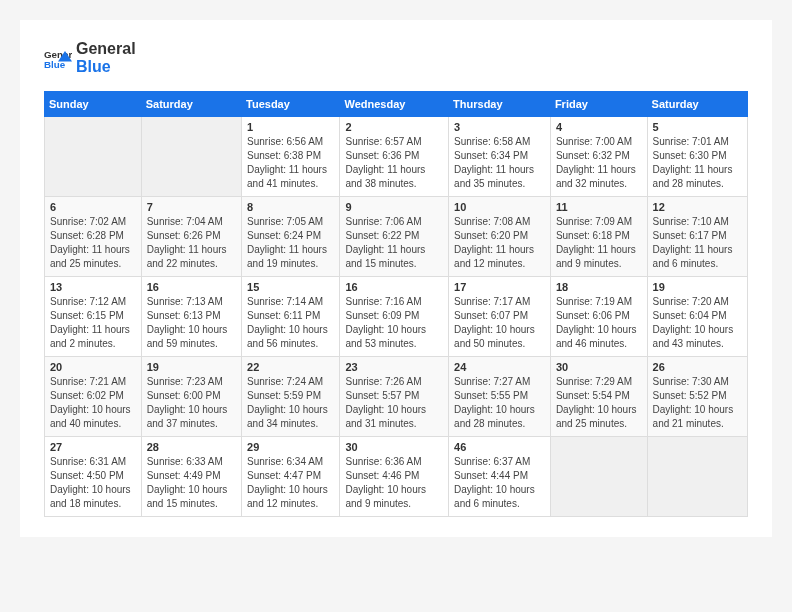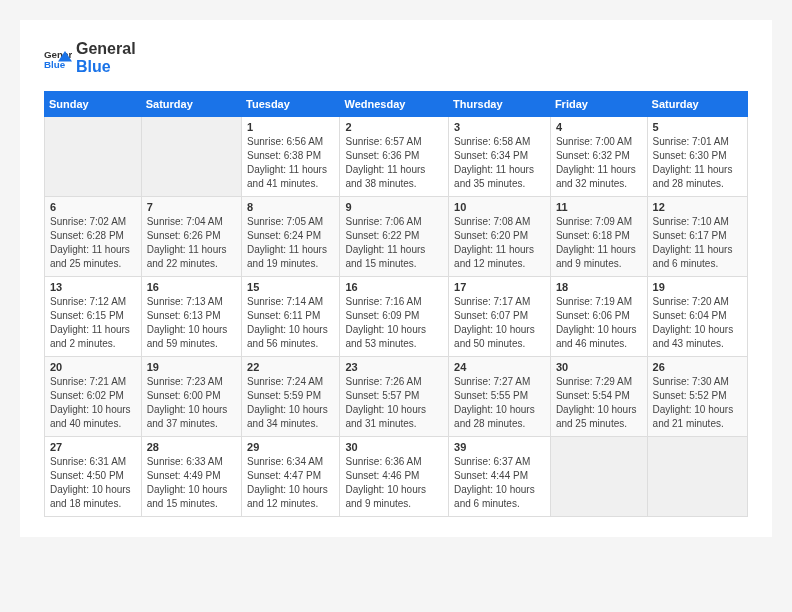--- a/index.html
+++ b/index.html
@@ -253,21 +253,21 @@
           </td>
           <td>
             <span class="day-num">29</span>
             <div class="cell-text">Sunrise: 6:34 AM<br>Sunset: 4:47 PM<br>Daylight: 10 hours and 12 minutes.</div>
           </td>
           <td>
             <span class="day-num">30</span>
             <div class="cell-text">Sunrise: 6:36 AM<br>Sunset: 4:46 PM<br>Daylight: 10 hours and 9 minutes.</div>
           </td>
           <td>
-            <span class="day-num">39</span>
+            <span class="day-num">46</span>
             <div class="cell-text">Sunrise: 6:37 AM<br>Sunset: 4:44 PM<br>Daylight: 10 hours and 6 minutes.</div>
           </td>
           <td class="empty-cell"></td>
           <td class="empty-cell"></td>
         </tr>
       </tbody>
   </table>
 </div>
 
 </body></html>

